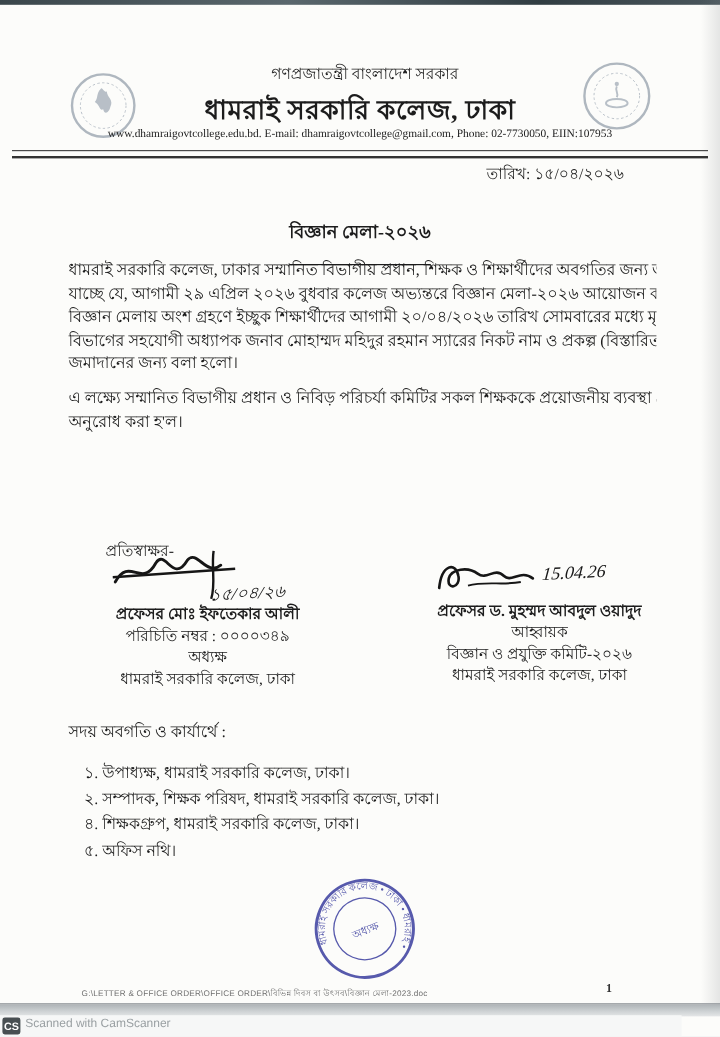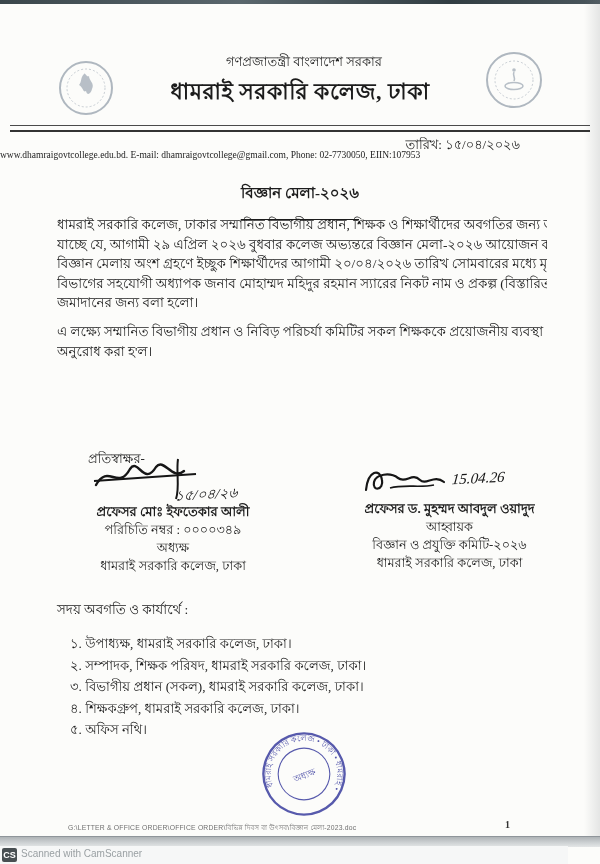--- a/index.html
+++ b/index.html
@@ -6,22 +6,22 @@
   .page{position:relative;width:600px;height:864px;background:#fcfcfa;overflow:hidden;
         font-family:"Liberation Serif","DejaVu Serif",serif;color:#1c1c1c;}
   .scan-top-band{position:absolute;top:0;left:0;width:600px;height:4px;
         background:linear-gradient(90deg,#3a464b,#5a676d 40%,#313d42 75%,#4a565c);}
   .page-right-shade{position:absolute;top:0;right:0;width:16px;height:840px;
         background:linear-gradient(90deg,rgba(0,0,0,0),rgba(120,125,130,0.18));}
   
   .hdr-gov{position:absolute;top:52px;left:4px;width:600px;text-align:center;font-size:13px;}
   .hdr-college{position:absolute;top:74px;left:0;width:600px;text-align:center;
         font-size:22px;font-weight:bold;letter-spacing:.5px;}
-  .hdr-contact{position:absolute;top:107px;left:0;width:600px;
-        font-size:9.5px;color:#222;margin-top:43px;}
+  .hdr-contact{position:absolute;top:107px;left:0;width:600px;text-align:center;
+        font-size:9.5px;color:#222;}
   .logo{position:absolute;opacity:.6;}
   .logo-left{top:60px;left:58px;}
   .logo-right{top:50px;left:484px;}
   .hdr-rule{position:absolute;top:125px;left:10px;width:580px;height:4px;
         border-top:1px solid #4a4a4a;border-bottom:2.5px solid #333;}
   
   .date-line{position:absolute;top:135px;left:0;width:520px;text-align:right;font-size:13px;}
   .doc-title{position:absolute;top:181px;left:0;width:600px;text-align:center;font-size:15px;font-weight:bold;}
   .doc-title span{border-bottom:1.5px solid #1c1c1c;padding-bottom:18px;}
   
@@ -125,21 +125,20 @@
     <div class="nm">প্রফেসর ড. মুহম্মদ আবদুল ওয়াদুদ</div>
     <div>আহ্বায়ক</div>
     <div>বিজ্ঞান ও প্রযুক্তি কমিটি-২০২৬</div>
     <div>ধামরাই সরকারি কলেজ, ঢাকা</div>
   </div>
 
   <div class="cc-head">সদয় অবগতি ও কার্যার্থে :</div>
   <div class="cc-list">
     <div>১. উপাধ্যক্ষ, ধামরাই সরকারি কলেজ, ঢাকা।</div>
     <div>২. সম্পাদক, শিক্ষক পরিষদ, ধামরাই সরকারি কলেজ, ঢাকা।</div>
-    <div>৩. বিভাগীয় প্রধান (সকল), ধামরাই সরকারি কলেজ, ঢাকা।</div>
     <div>৪. শিক্ষকগ্রুপ, ধামরাই সরকারি কলেজ, ঢাকা।</div>
     <div>৫. অফিস নথি।</div>
   </div>
 
   <svg class="stamp" width="92" height="92" viewBox="0 0 100 100">
     <circle cx="50" cy="50" r="44" fill="none" stroke="#3b3e9f" stroke-width="2.6"></circle>
     <circle cx="50" cy="50" r="28" fill="none" stroke="#3b3e9f" stroke-width="1.2"></circle>
     <defs>
         <path id="ring" d="M50,50 m-36,0 a36,36 0 1,1 72,0 a36,36 0 1,1 -72,0"></path>
       </defs>

